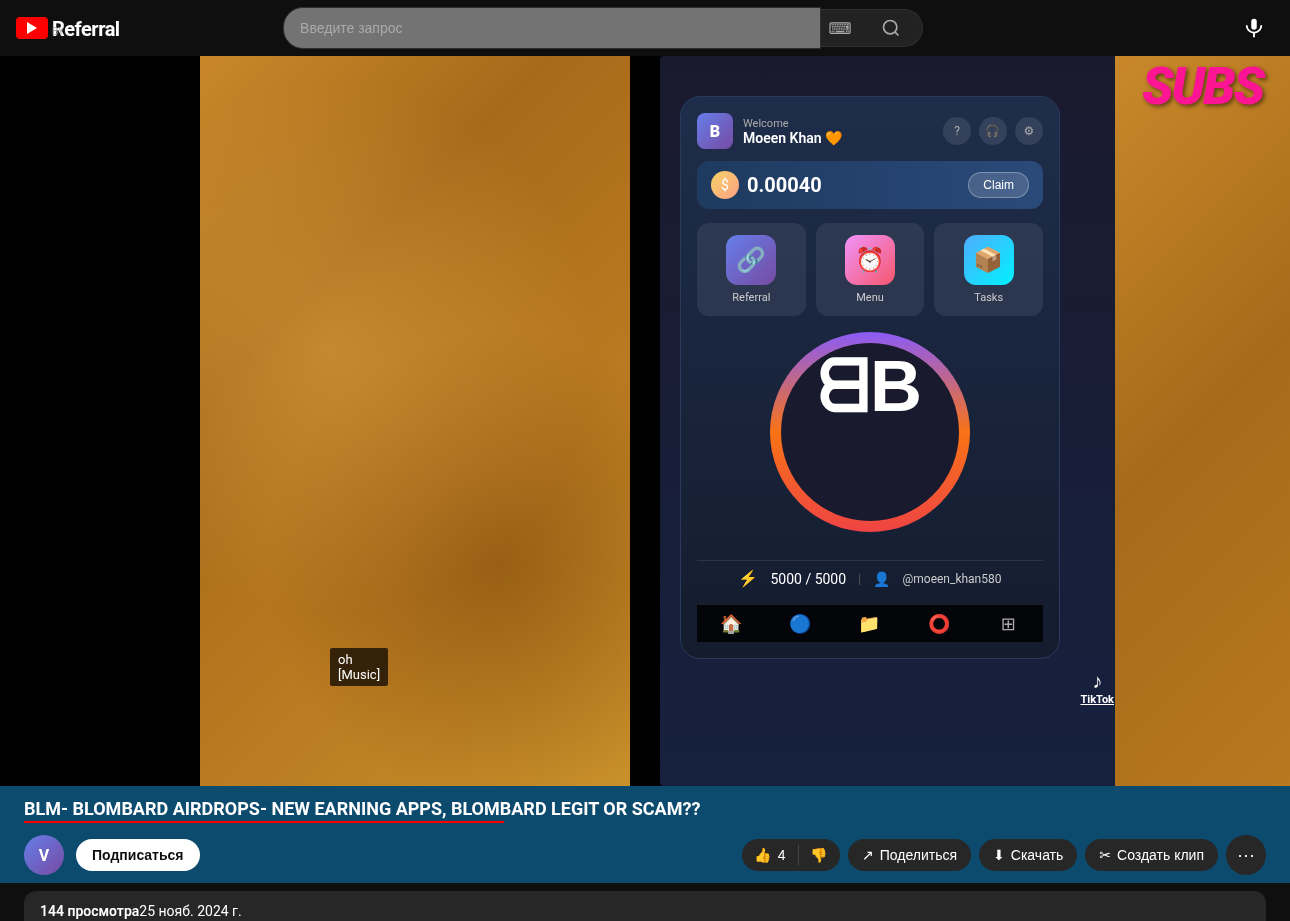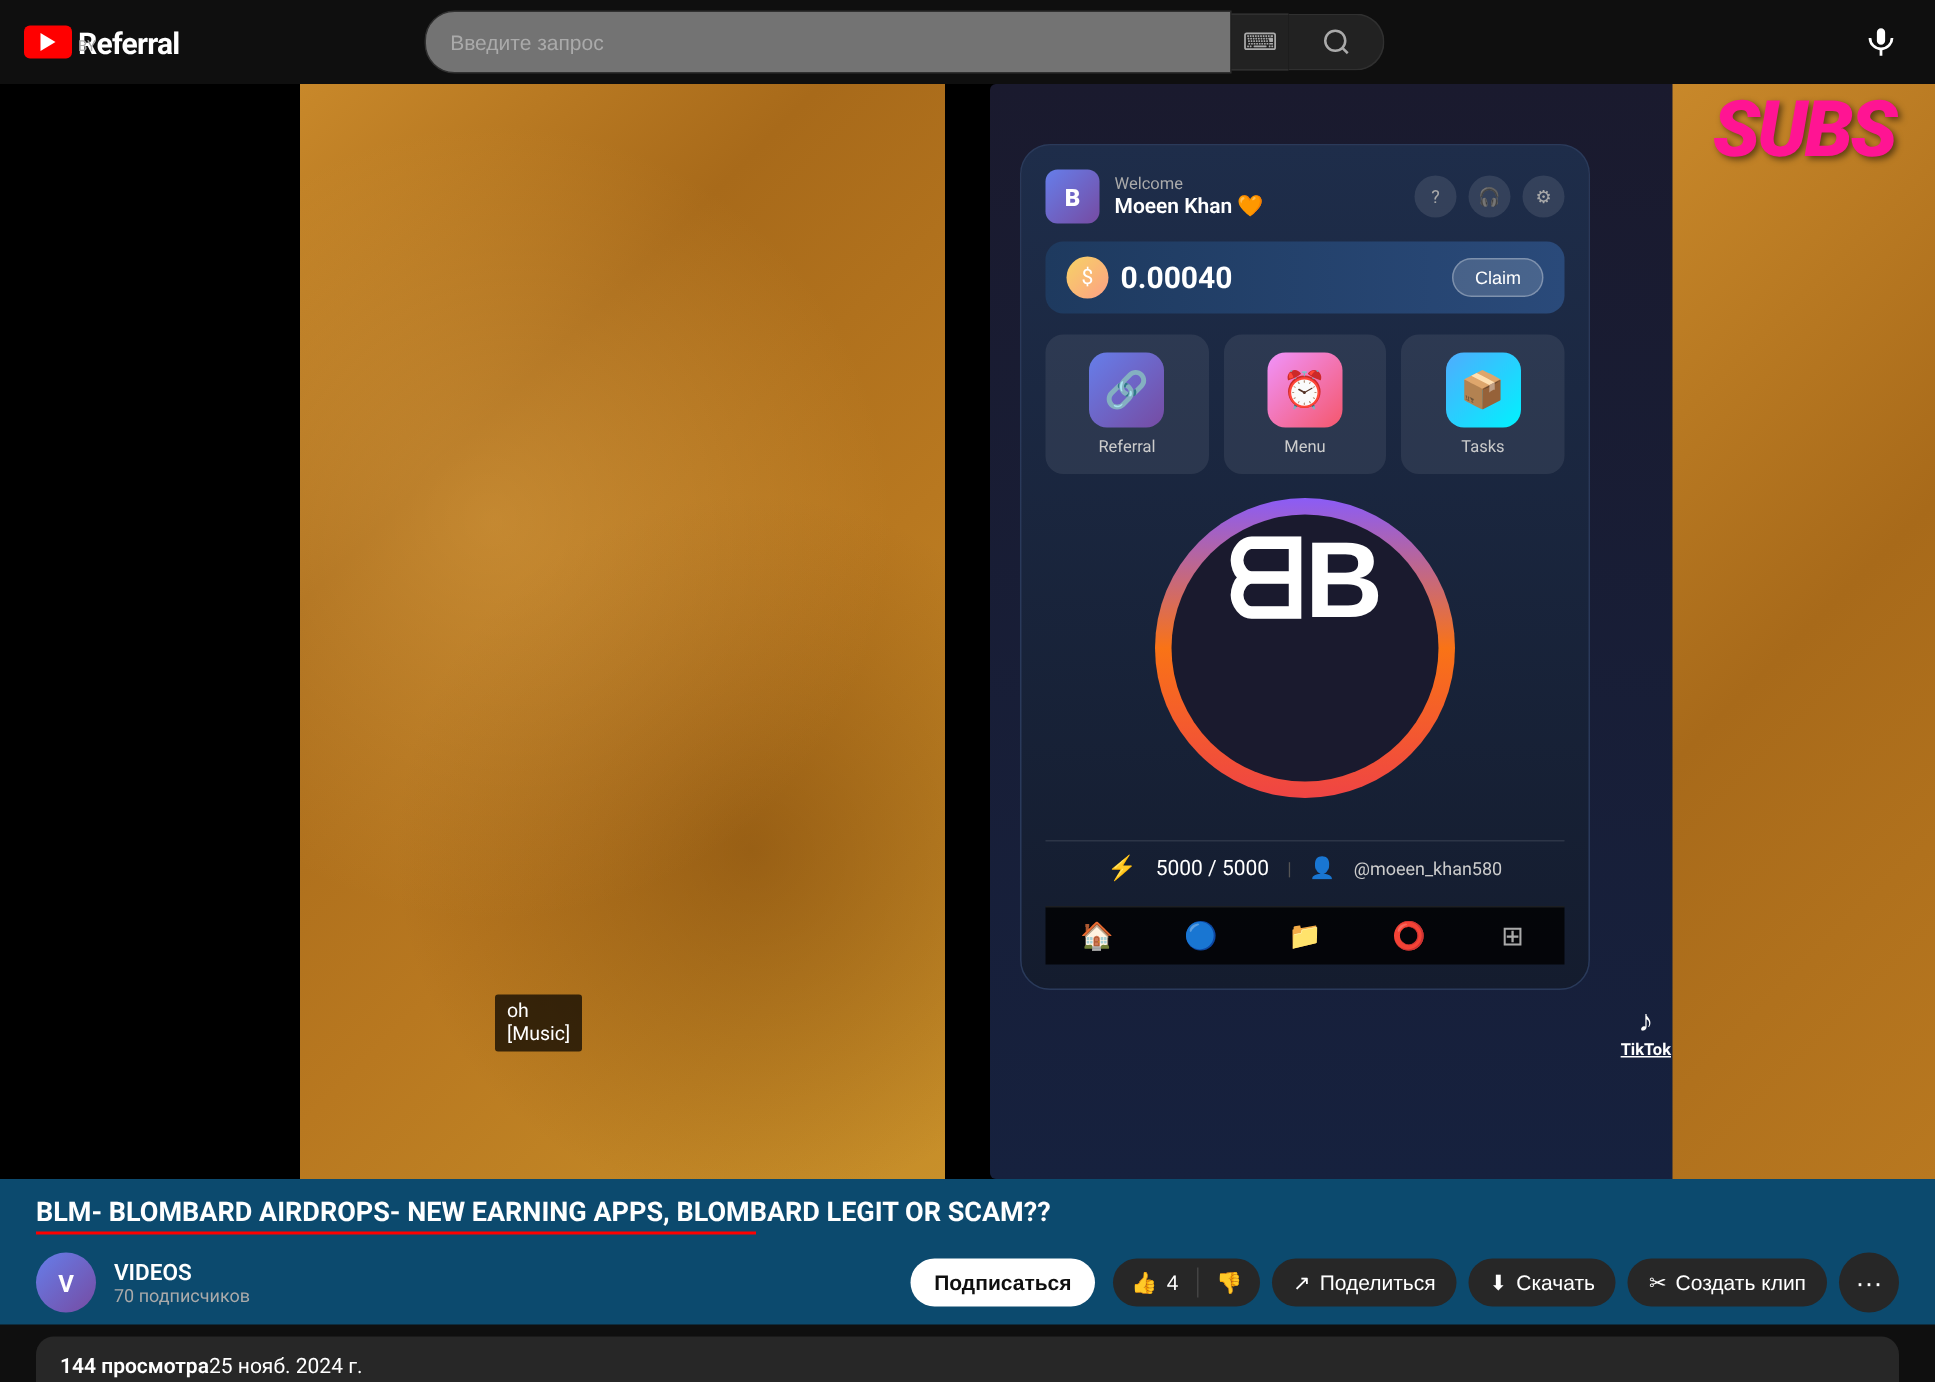--- a/index.html
+++ b/index.html
@@ -343,21 +343,21 @@
       padding: 8px 0;
       border-top: 1px solid rgba(255,255,255,0.1);
       margin-top: 8px;
     }
     .nav-icon { text-align: center; font-size: 18px; color: #aaa; }
     .nav-icon.active { color: #fff; }
 
     
     .caption-box {
       position: absolute;
-      bottom: 85px;
+      bottom: 100px;
       left: 330px;
       background: rgba(0,0,0,0.7);
       padding: 4px 8px;
       border-radius: 2px;
       font-size: 13px;
       color: #fff;
     }
 
     
     .video-info {
@@ -603,24 +603,20 @@
       </div>
     </div>
   </div>
 
   <div class="video-info">
     <div class="video-title">BLM- BLOMBARD AIRDROPS- NEW EARNING APPS, BLOMBARD LEGIT OR SCAM??</div>
     <div class="title-underline"></div>
 
     <div class="channel-row">
       <div class="channel-avatar">V</div>
-      <div class="channel-info">
-        <div class="channel-name">VIDEOS</div>
-        <div class="channel-subs">70 подписчиков</div>
-      </div>
       <button class="subscribe-btn">Подписаться</button>
 
       <div class="action-btns">
         <div class="like-section">
           <button class="like-btn">
             <span>👍</span>
             <span>4</span>
           </button>
           <div class="divider-vert"></div>
           <button class="dislike-btn">

